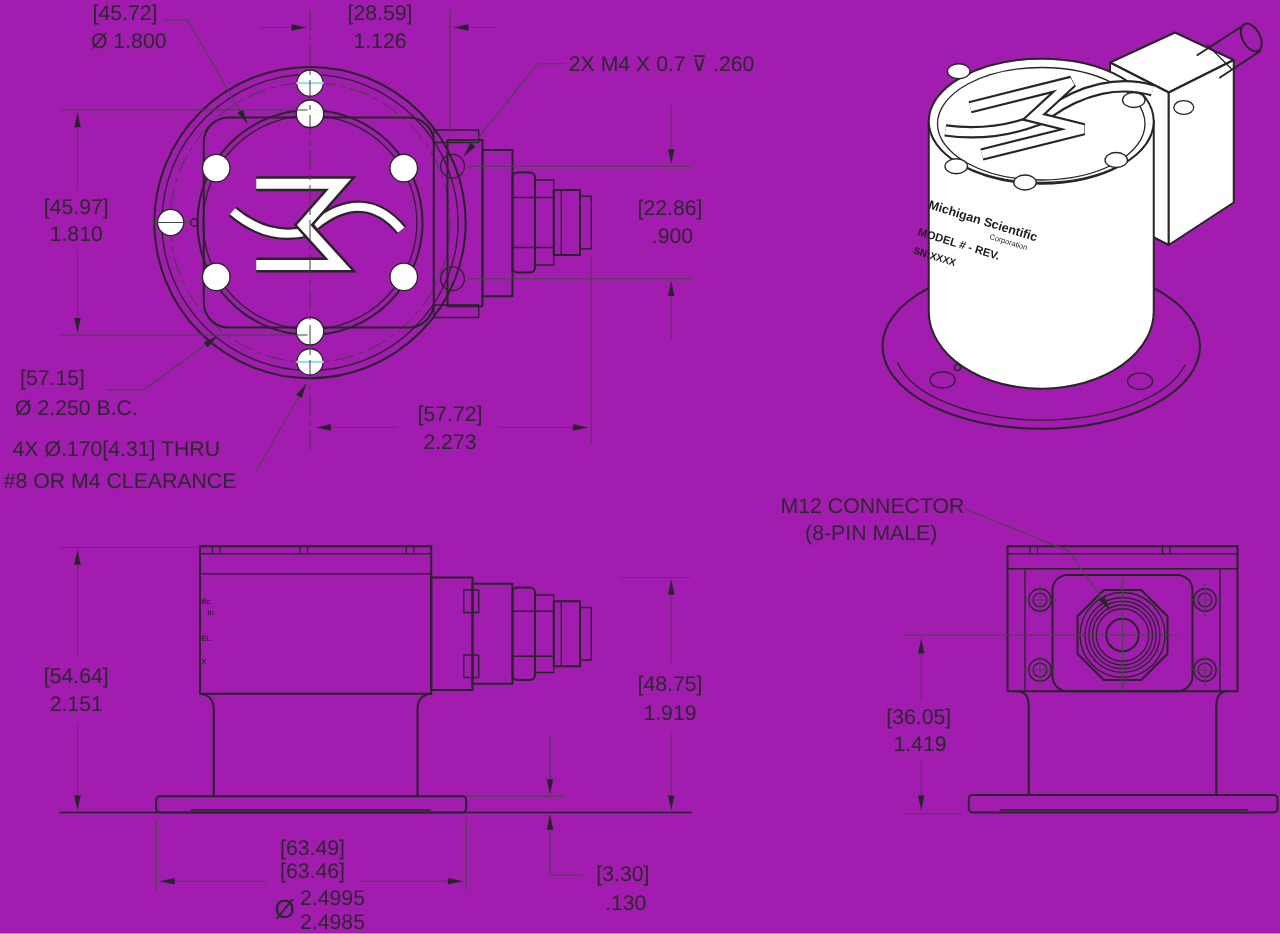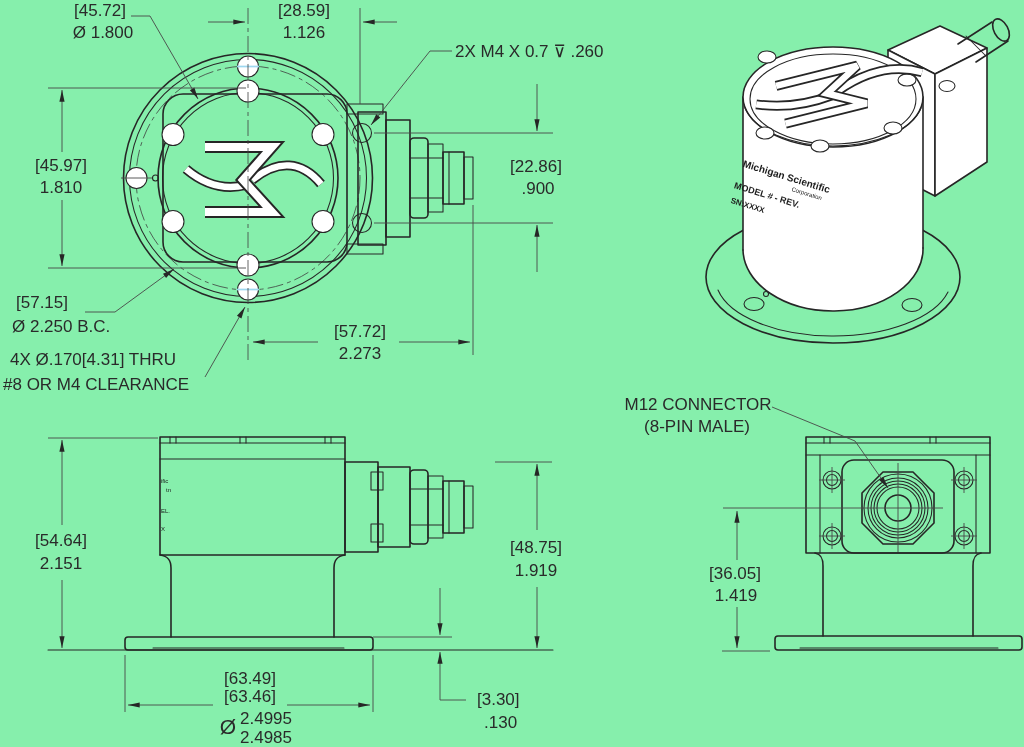--- a/index.html
+++ b/index.html
@@ -1,16 +1,16 @@
 <!DOCTYPE html>
 <html><head>
 <meta charset="utf-8">
 <style>
   html,body{margin:0;padding:0;background:#fff;}
-  #stage{position:relative;width:1024px;height:747px;background:#86efac;overflow:hidden;}
+  #stage{position:relative;width:1024px;height:747px;background:#a21caf;overflow:hidden;}
   svg{position:absolute;left:0;top:0;}
   
   .o  {fill:none;stroke:#262626;stroke-width:1.6;stroke-linejoin:round;stroke-linecap:round;}
   .o2 {fill:none;stroke:#262626;stroke-width:1.05;stroke-linejoin:round;stroke-linecap:round;}
   .ow {fill:#ffffff;stroke:#262626;stroke-width:1.05;}
   .owb{fill:#ffffff;stroke:#262626;stroke-width:1.6;stroke-linejoin:round;}
   
   .d  {fill:none;stroke:#474747;stroke-width:0.9;}
   .cl {fill:none;stroke:#3f3f3f;stroke-width:0.8;stroke-dasharray:16 4 4 4;}
   .bt {stroke:#9fd8f0;stroke-width:1.7;}

